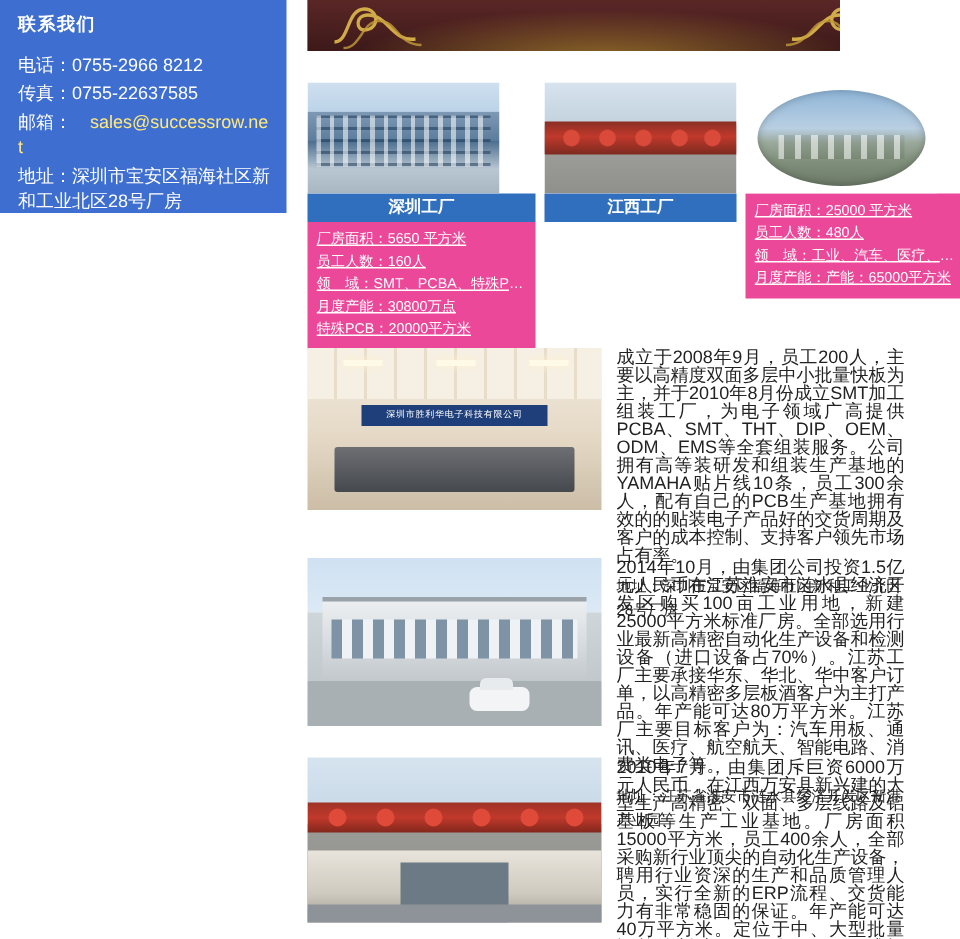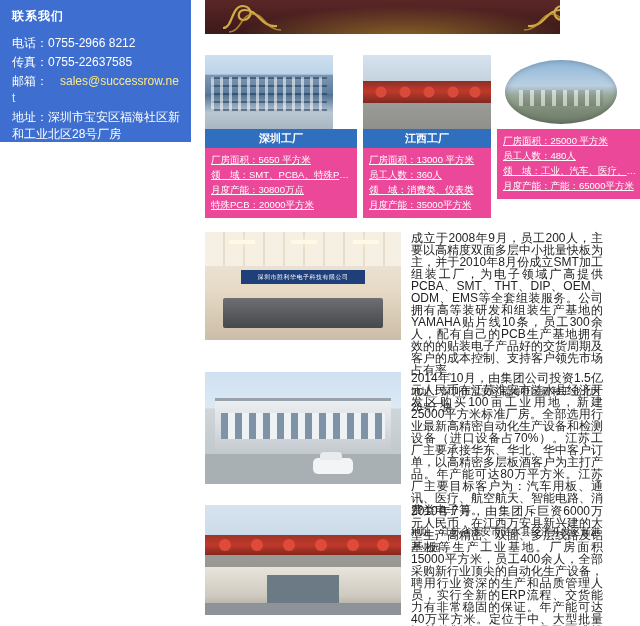--- a/index.html
+++ b/index.html
@@ -196,38 +196,32 @@
 
 <div class="cards">
 
   <div class="card">
     <div class="card-photo">
       <div class="ph ph1"></div>
     </div>
     <div class="card-title">深圳工厂</div>
     <div class="card-body">
       <div class="row">厂房面积：5650 平方米</div>
+      <div class="row">员工人数：160人</div>
       <div class="row">领　域：SMT、PCBA、特殊PCB</div>
       <div class="row">月度产能：30800万点</div>
       <div class="row">特殊PCB：20000平方米</div>
     </div>
   </div>
 
   <div class="card">
     <div class="card-photo">
       <div class="ph ph2"></div>
     </div>
     <div class="card-title">江西工厂</div>
-    <div class="card-body">
-      <div class="row">厂房面积：13000 平方米</div>
-      <div class="row">员工人数：360人</div>
-      <div class="row">领　域：消费类、仪表类</div>
-      <div class="row">月度产能：35000平方米</div>
-      <div class="row"></div>
-    </div>
   </div>
 
   <div class="card">
     <div class="card-photo">
       <div class="ph ph3">
           <div class="oval"></div>
         </div>
     </div>
     <div class="card-body">
       <div class="row">厂房面积：25000 平方米</div>

